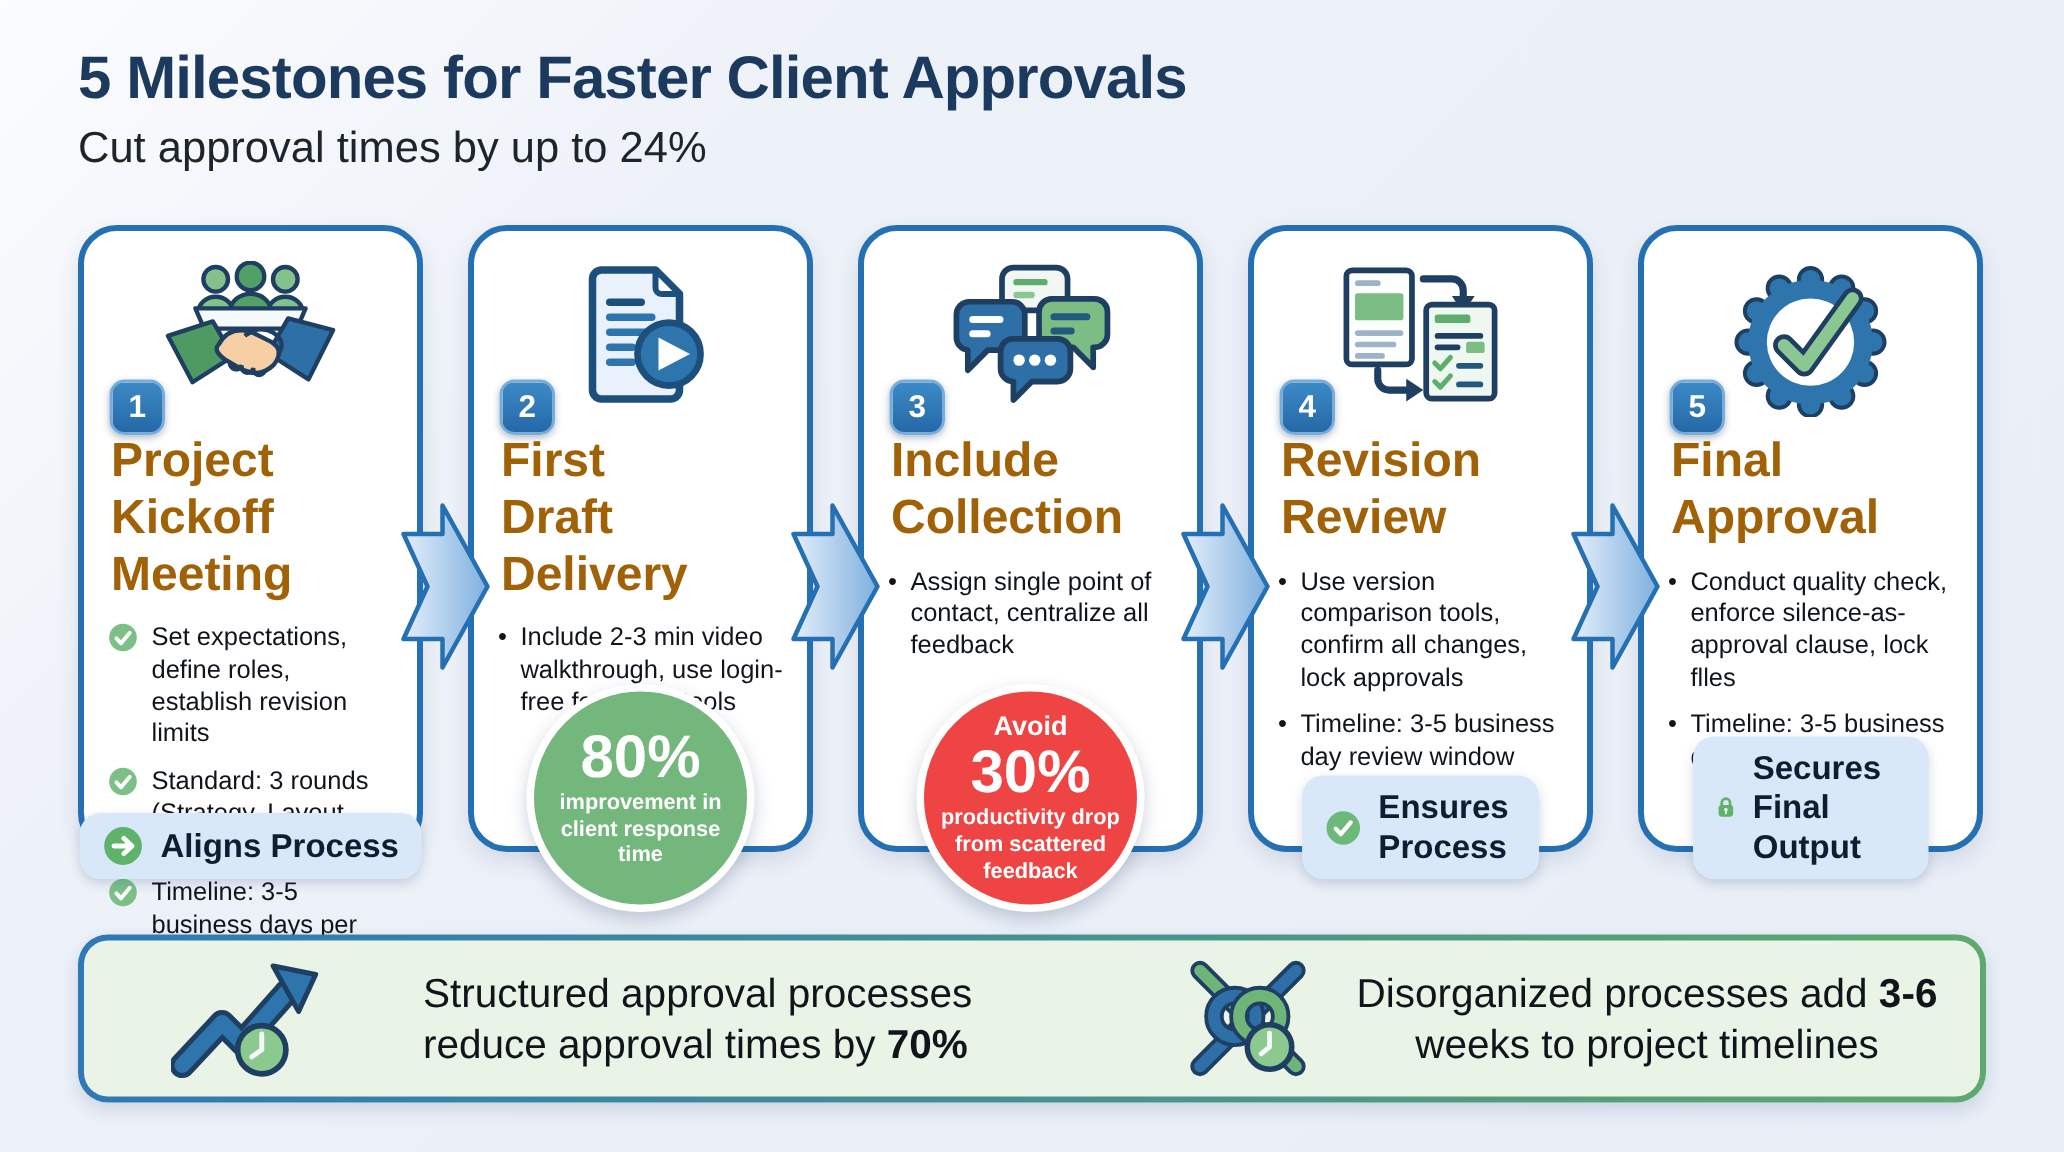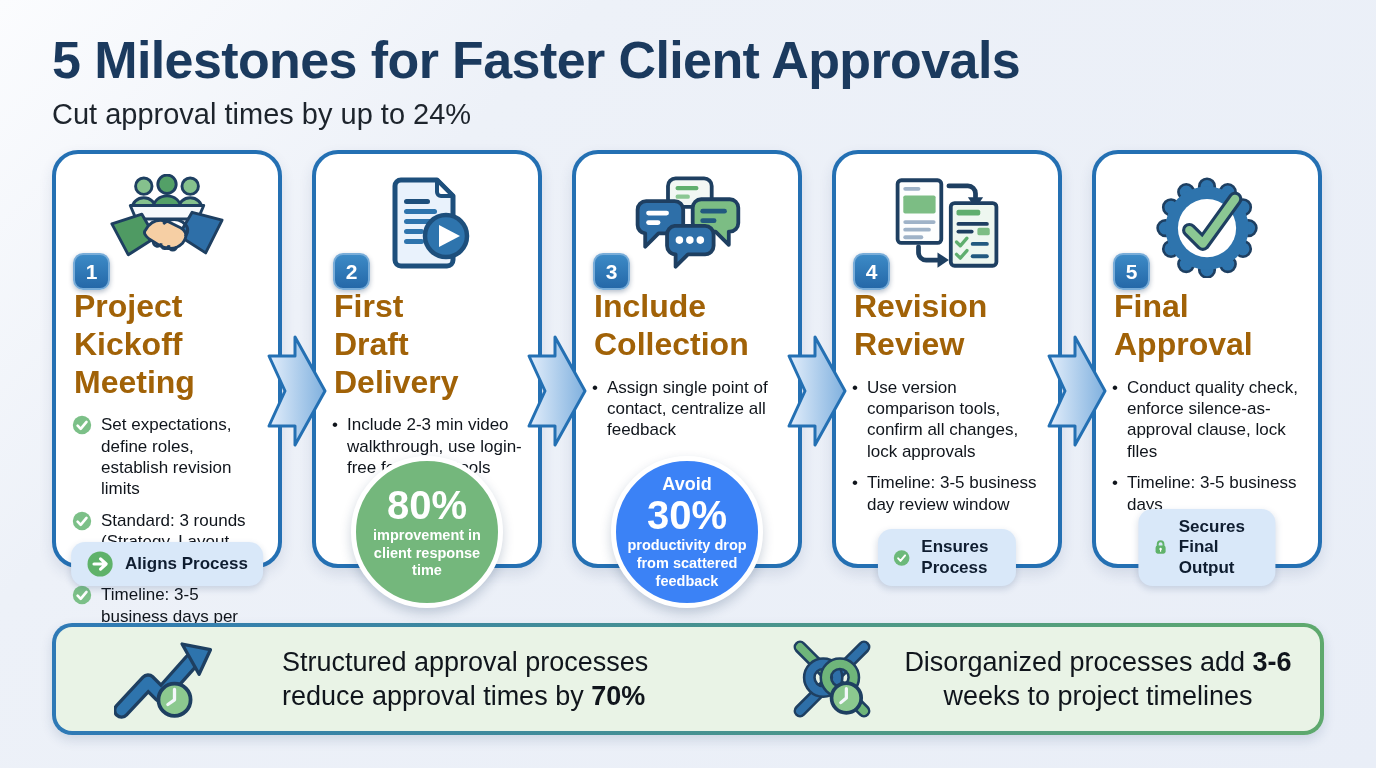--- a/index.html
+++ b/index.html
@@ -6,21 +6,21 @@
   html,body { width:1376px; height:768px; }
   body {
     position: relative;
     font-family: "Liberation Sans", sans-serif;
     background: linear-gradient(135deg, #fbfcfe 0%, #edf1f8 28%, #e9eef7 100%);
     overflow: hidden;
   }
 
   
   .header { position:absolute; left:52px; top:30px; }
-  .main-title { font-size:52px; font-weight:bold; color:#1b3a5e; letter-spacing:-0.6px; }
+  .main-title { font-size:40px; font-weight:bold; color:#1b3a5e; letter-spacing:-0.6px; }
   .subtitle { font-size:29px; color:#1d242c; margin-top:8px; }
 
   
   .cards { position:absolute; left:52px; top:150px; width:1270px; height:430px; }
   .card {
     position:absolute; top:0; width:230px; height:418px;
     background:#ffffff; border:4px solid #2470b3; border-radius:26px;
     box-shadow:0 6px 14px rgba(30,60,110,0.12);
   }
   .card-1{left:0} .card-2{left:260px} .card-3{left:520px} .card-4{left:780px} .card-5{left:1040px}
@@ -38,35 +38,35 @@
   .bullets { list-style:none; margin-top:13px; }
   .bullets li { display:flex; gap:9px; font-size:17px; color:#10151c; line-height:1.26; margin-bottom:10px; }
   .bullet-dot { flex:none; font-size:17px; color:#10151c; line-height:1.26; }
   .check-bullet-icon { flex:none; margin-top:1px; }
 
   
   .pill {
     position:absolute; bottom:-22px; left:50%; transform:translateX(-50%);
     background:#d9e8f9; border-radius:14px; padding:8px 15px;
     display:flex; align-items:center; gap:11px;
-    font-size:17px; font-weight:bold; color:#0f1d30;
+    font-size:22px; font-weight:bold; color:#0f1d30;
     box-shadow:0 3px 7px rgba(30,60,110,0.18); z-index:3; white-space:nowrap;
   }
   .pill .wrap { white-space:normal; line-height:1.2; }
   .w92{max-width:92px} .w106{max-width:106px}
 
   
   .stat-circle {
     position:absolute; left:50%; top:302px; transform:translateX(-50%);
     width:152px; height:152px; border-radius:50%; border:5px solid #ffffff;
     display:flex; flex-direction:column; align-items:center; justify-content:center;
     text-align:center; color:#fff; z-index:3; box-shadow:0 5px 12px rgba(20,50,90,0.22);
   }
   .stat-green { background:#74b77c; }
-  .stat-blue { background:#3b82f6; }
+  .stat-blue { background:#ef4444; }
   .stat-prefix { font-size:18px; font-weight:bold; line-height:1.15; }
   .stat-value { font-size:40px; font-weight:bold; line-height:1.08; }
   .stat-caption { font-size:14.5px; font-weight:bold; line-height:1.22; width:126px; }
 
   
   .flow-arrow { position:absolute; top:182px; width:62px; height:118px; z-index:4; }
   .fa-1{left:214px} .fa-2{left:474px} .fa-3{left:734px} .fa-4{left:994px}
 
   
   .banner {

